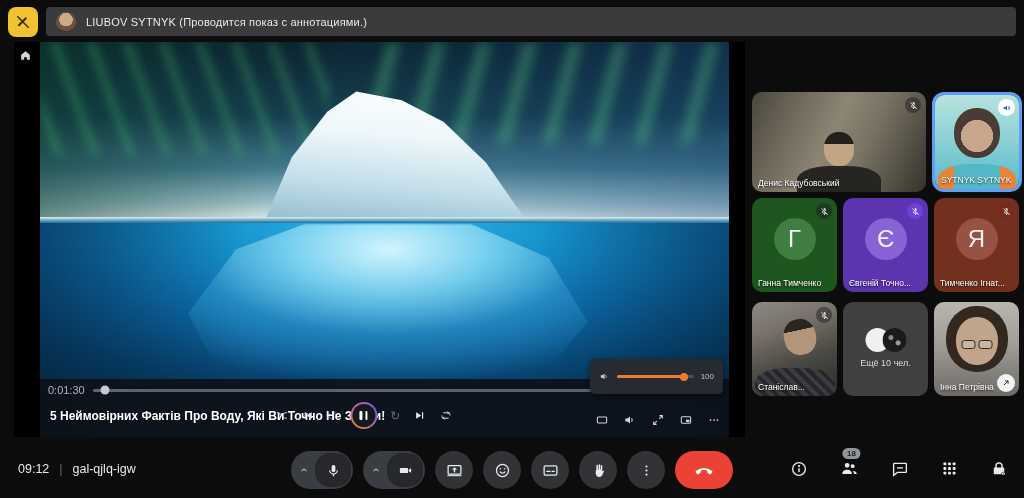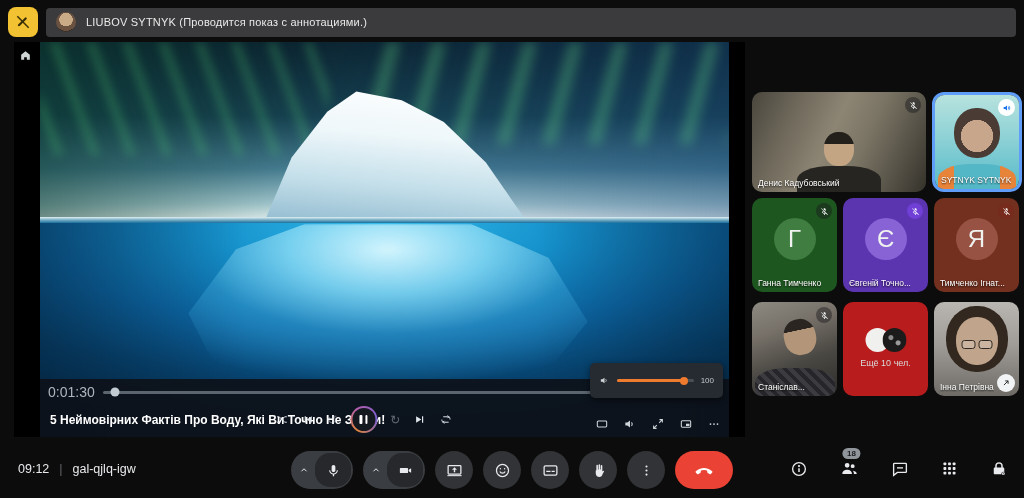--- a/index.html
+++ b/index.html
@@ -1,21 +1,21 @@
 <!DOCTYPE html>
 <html><head>
 <meta charset="utf-8">
 <style>
   * { margin:0; padding:0; box-sizing:border-box; }
   html,body { width:1024px; height:498px; background:#0c0c0c; overflow:hidden;
     font-family:"Liberation Sans", sans-serif; position:relative; }
   svg { display:block; }
 
   
-  .topbar { position:absolute; left:8px; top:7px; right:8px; height:30px; display:flex; gap:8px; align-items:center; }
+  .topbar { position:absolute; left:8px; top:7px; right:8px; height:30px; display:flex; gap:8px; }
   .annot-btn { width:30px; height:30px; border-radius:8px; background:#f2c233; display:grid; place-items:center; flex:0 0 auto; }
   .presenter-bar { flex:1; height:29px; background:#3b3b3d; border-radius:4px; display:flex; align-items:center; gap:10px; padding:0 10px; }
   .presenter-avatar { width:20px; height:20px; border-radius:50%;
     background:radial-gradient(circle at 50% 38%, #c9ab88 0 42%, #6b5140 43% 70%, #3a2d24 71%); flex:0 0 auto; }
   .presenter-text { color:#e9e9e9; font-size:11px; letter-spacing:.2px; white-space:nowrap; }
 
   
   .presentation { position:absolute; left:14px; top:42px; width:731px; height:395px; background:#000; }
   .home-btn { position:absolute; left:5px; top:7px; color:#cfd6d4; }
   .player-window { position:absolute; left:26px; top:0; right:16px; bottom:0; overflow:hidden; background:#05101a; }
@@ -48,21 +48,21 @@
   .titlebar { position:absolute; top:0; left:0; right:0; height:22px; background:rgba(8,16,18,.5);
     display:flex; align-items:center; gap:7px; padding:0 10px 0 58px; }
   .app-icon { width:11px; height:11px; border-radius:50%; background:#e8e3da; display:grid; place-items:center; flex:0 0 auto; }
   .app-icon span { width:0; height:0; border-left:4px solid #2c2c2c; border-top:2.5px solid transparent; border-bottom:2.5px solid transparent; margin-left:1px; }
   .win-title { color:#cfd6d4; font-size:8px; flex:1; white-space:nowrap; }
   .win-ctrls { display:flex; align-items:center; gap:15px; color:#cfd6d4; font-size:9px; }
   .max-box { width:7px; height:7px; border:1px solid #cfd6d4; border-radius:1px; }
 
   .player-bottom { position:absolute; bottom:0; left:0; right:0; height:58px; background:rgba(13,17,23,.9); }
   .seek-row { display:flex; align-items:center; gap:8px; padding:5px 10px 0 8px; }
-  .time-label { color:#aeb6bd; font-size:14px; flex:0 0 auto; }
+  .time-label { color:#aeb6bd; font-size:11px; flex:0 0 auto; }
   .seek-track { position:relative; flex:1; height:3px; background:#5a6570; border-radius:2px; }
   .seek-knob { position:absolute; top:50%; transform:translate(-50%,-50%); width:9px; height:9px; border-radius:50%; background:#c3cbd2; }
   .controls-row { position:relative; height:40px; }
   .video-title { position:absolute; left:10px; bottom:13px; color:#fff; font-size:12px; font-weight:bold; white-space:nowrap; }
   .transport { position:absolute; left:47%; transform:translateX(-50%); bottom:7px; display:flex; align-items:center; gap:13px; color:#e2e7ec; }
   .t-faint { opacity:.4; font-size:12px; line-height:1; }
   .pause-btn { width:27px; height:27px; border-radius:50%;
     background:conic-gradient(from 210deg, #e0833f, #b35fb0, #7a5fd0, #e0833f); display:grid; place-items:center; }
   .pause-inner { width:23px; height:23px; border-radius:50%; background:#14181f; display:flex; gap:3px; align-items:center; justify-content:center; }
   .pause-inner i { width:2.6px; height:9px; background:#fff; border-radius:1px; }
@@ -75,21 +75,21 @@
   .vol-val { color:#c3c8cd; font-size:8px; }
 
   
   .tile { position:absolute; border-radius:10px; overflow:hidden; background:#202124; }
   .t1 { left:752px; top:92px;  width:174px; height:100px;text-align:center; }
   .t2 { left:932px; top:92px;  width:90px;  height:100px; border:3px solid #5f9df8; border-radius:12px; }
   .t3 { left:752px; top:198px; width:85px; height:94px; background:#1e5620; }
   .t4 { left:843px; top:198px; width:85px; height:94px; background:#5b34b0; }
   .t5 { left:934px; top:198px; width:85px; height:94px; background:#73301f; }
   .t6 { left:752px; top:302px; width:85px; height:94px; }
-  .t7 { left:843px; top:302px; width:85px; height:94px; background:#b91c1c; }
+  .t7 { left:843px; top:302px; width:85px; height:94px; background:#404040; }
   .t8 { left:934px; top:302px; width:85px; height:94px;padding-left:43px; }
   .tile-name { position:absolute; left:6px; bottom:4px; color:#fff; font-size:8.5px;
     text-shadow:0 1px 2px rgba(0,0,0,.85); white-space:nowrap; max-width:92%; overflow:hidden; }
   .mic-badge { position:absolute; top:5px; right:5px; width:16px; height:16px; border-radius:50%;
     background:rgba(25,25,28,.45); display:grid; place-items:center; }
   .t4 .mic-badge { background:#6f3fd6; }
   .t5 .mic-badge { background:rgba(120,40,25,.55); }
   .audio-badge { position:absolute; top:4px; right:4px; width:17px; height:17px; border-radius:50%;
     background:#fff; display:grid; place-items:center; }
   .letter-avatar { position:absolute; left:50%; top:44%; transform:translate(-50%,-50%); width:42px; height:42px;

